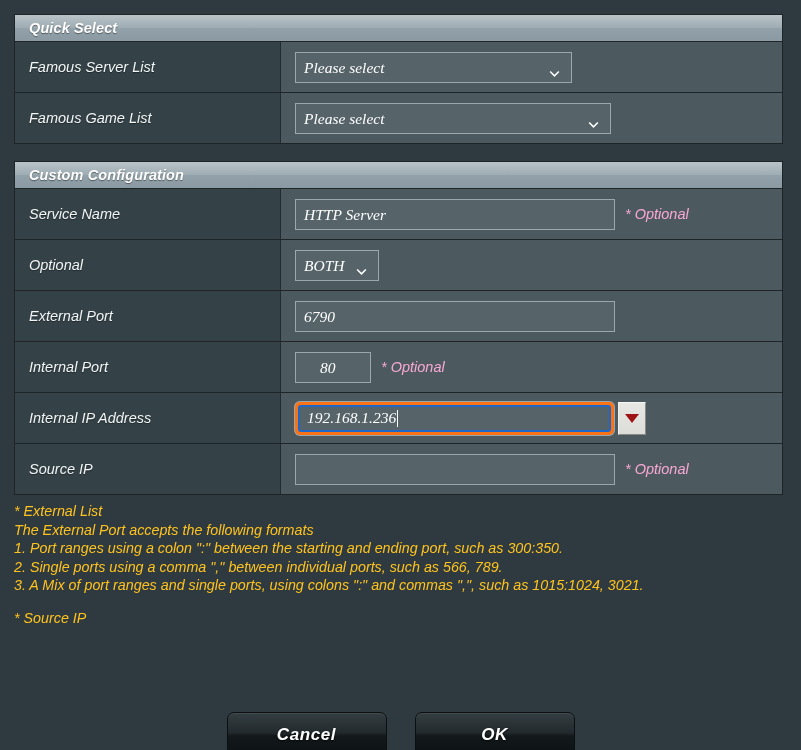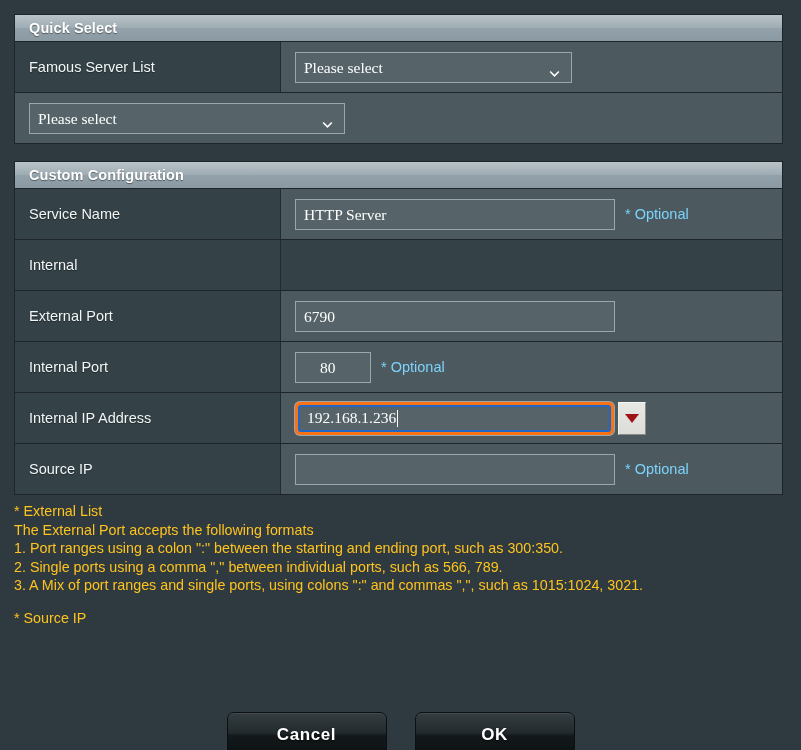--- a/index.html
+++ b/index.html
@@ -12,20 +12,21 @@
     background: #2e3a3f;
     font-family: "Liberation Sans", sans-serif;
     overflow: hidden;
     -webkit-font-smoothing: antialiased;
   }
   .page {
     position: relative;
     width: 801px;
     height: 746px;
     box-sizing: border-box;
+    font-style: italic;
   }
 
   
   .panel {
     position: absolute;
     left: 14px;
     width: 769px;
     box-sizing: border-box;
     border: 1px solid #1d2528;
     background: #3a474c;
@@ -107,21 +108,21 @@
     width: 13px;
     height: 13px;
   }
   .select.inline-chev {
     width: auto;
     min-width: 84px;
     padding-right: 30px;
   }
 
   .optional {
-    color: #7dd3fc;
+    color: #f9a8d4;
     font-size: 14.5px;
     margin-left: 10px;
     white-space: nowrap;
     font-family: "Liberation Sans", sans-serif;
   }
 
   
   .combo-wrap {
     display: flex;
     align-items: center;
@@ -232,20 +233,21 @@
           <span class="chev">
             <svg viewBox="0 0 12 12" width="13" height="13">
                 <path d="M2 4.3 L6 8.3 L10 4.3" fill="none" stroke="#ffffff" stroke-width="1.4"></path>
               </svg>
           </span>
         </div>
       </div>
     </div>
 
     <div class="row">
+      <div class="row-label">Famous Game List</div>
       <div class="row-value">
         <div class="field w-select-b select">
           <span>Please select</span>
           <span class="chev">
             <svg viewBox="0 0 12 12" width="13" height="13">
                 <path d="M2 4.3 L6 8.3 L10 4.3" fill="none" stroke="#ffffff" stroke-width="1.4"></path>
               </svg>
           </span>
         </div>
       </div>
@@ -259,21 +261,31 @@
       <div class="row-label">Service Name</div>
       <div class="row-value">
         <div class="field w-text">
           <span>HTTP Server</span>
         </div>
         <span class="optional">* Optional</span>
       </div>
     </div>
 
     <div class="row">
-      <div class="row-label">Internal</div>
+      <div class="row-label">Optional</div>
+      <div class="row-value">
+        <div class="field select inline-chev">
+          <span>BOTH</span>
+          <span class="chev">
+            <svg viewBox="0 0 12 12" width="13" height="13">
+                <path d="M2 4.3 L6 8.3 L10 4.3" fill="none" stroke="#ffffff" stroke-width="1.4"></path>
+              </svg>
+          </span>
+        </div>
+      </div>
     </div>
 
     <div class="row">
       <div class="row-label">External Port</div>
       <div class="row-value">
         <div class="field w-text">
           <span>6790</span>
         </div>
       </div>
     </div>

